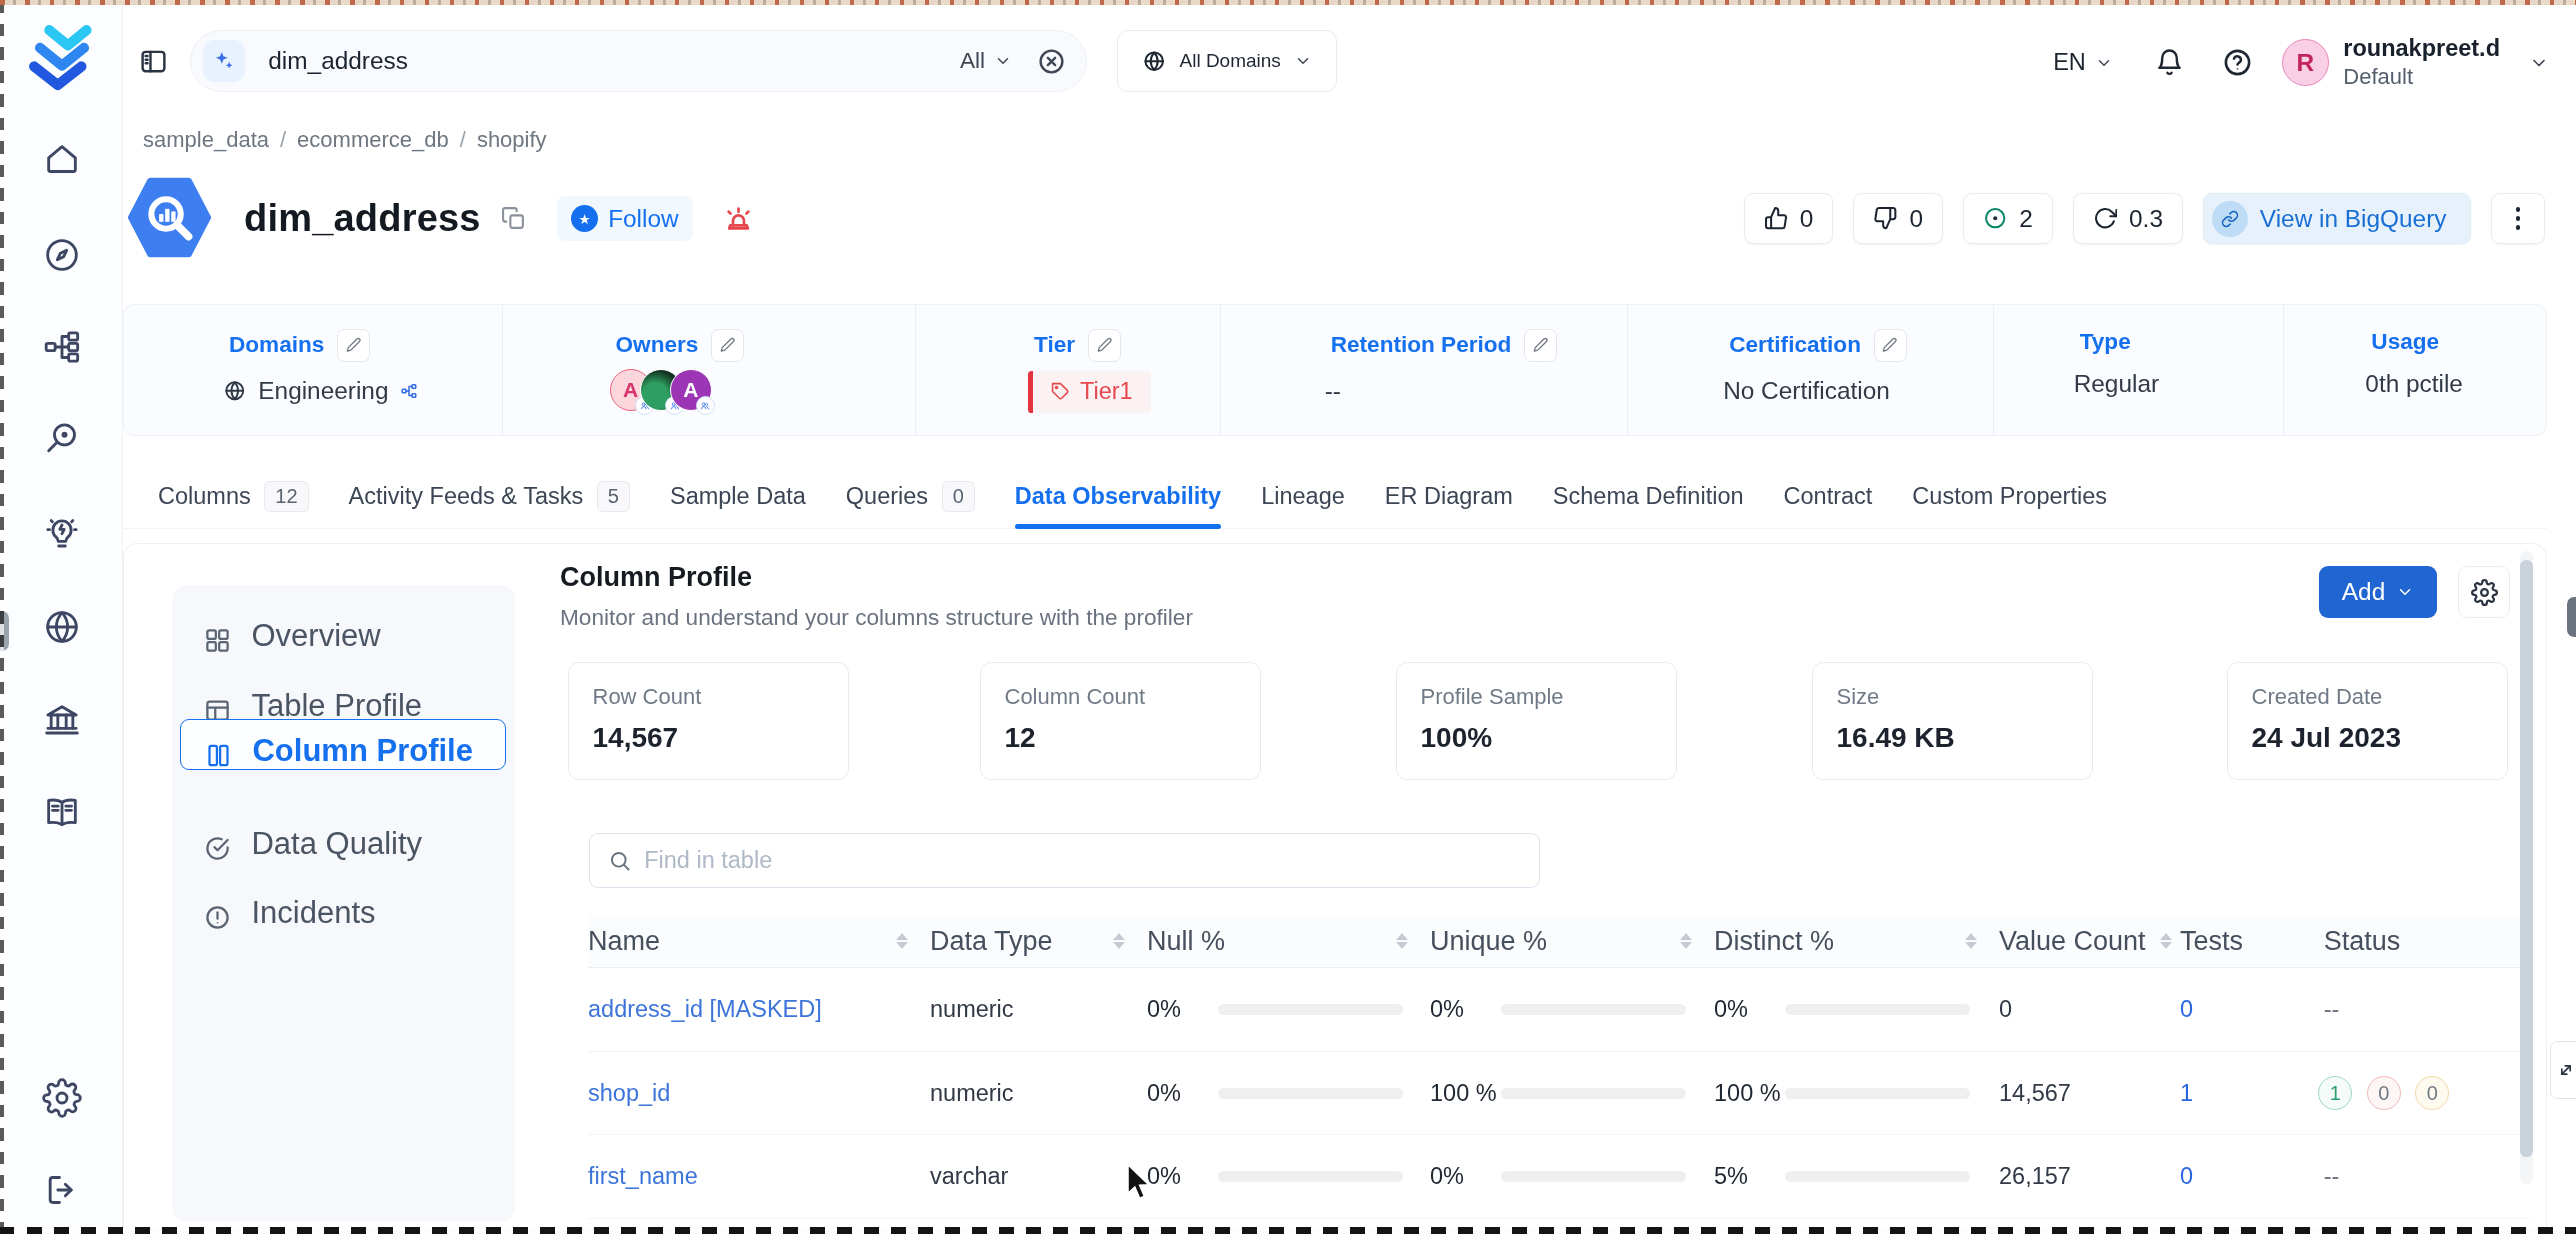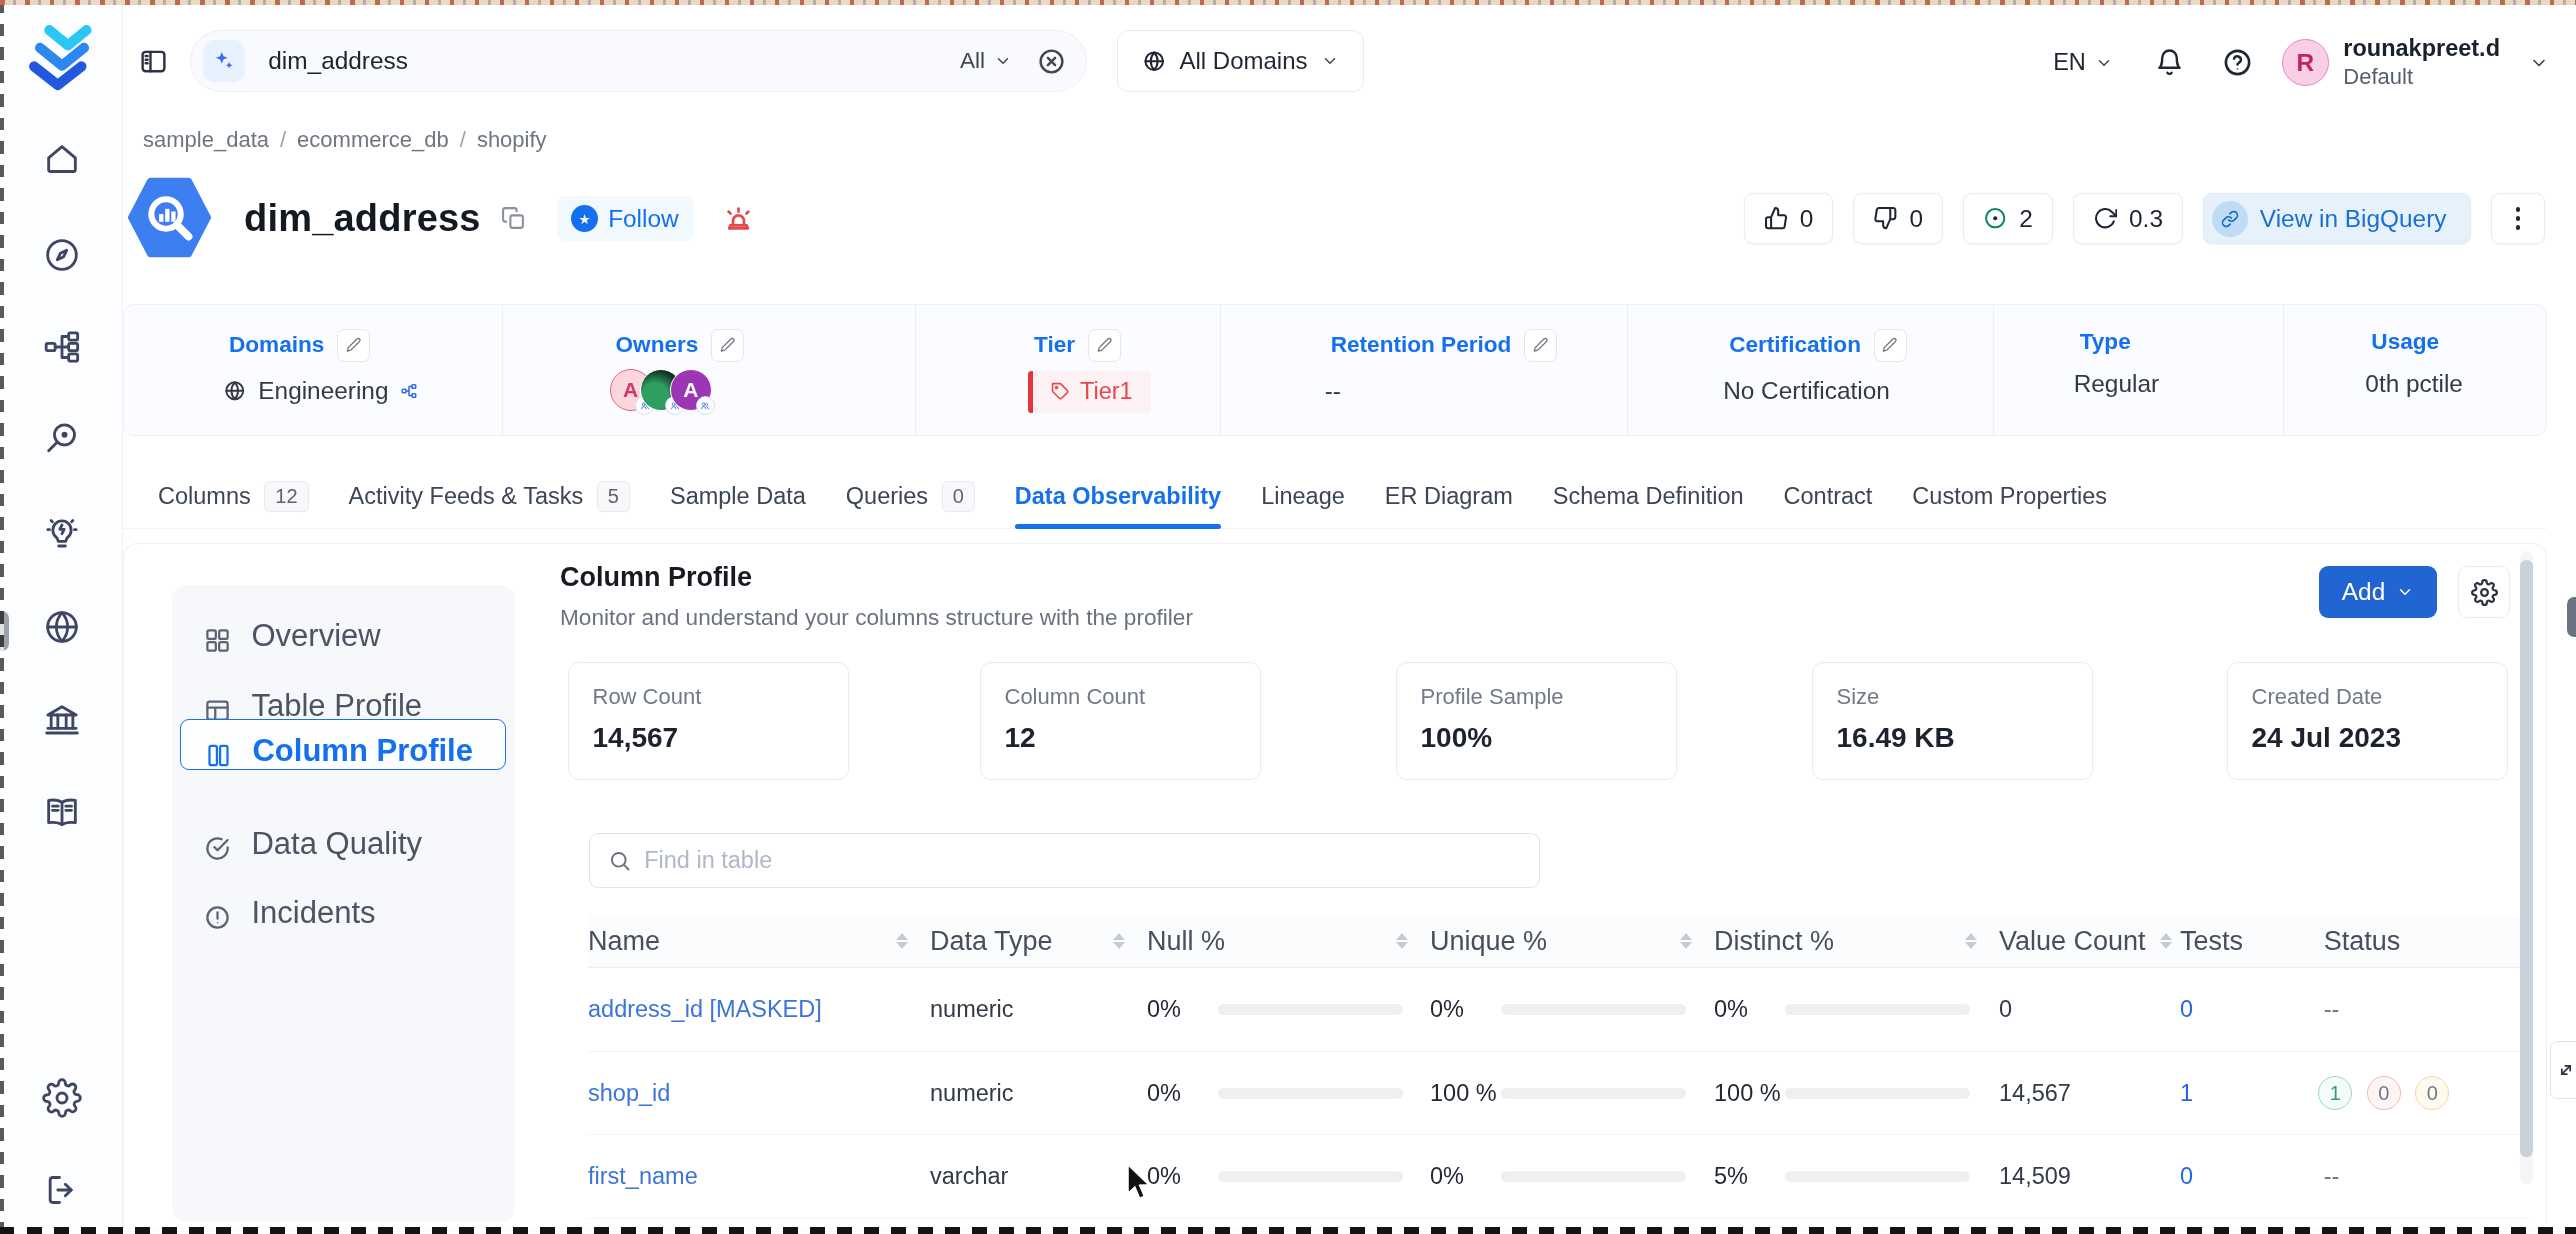--- a/index.html
+++ b/index.html
@@ -27,21 +27,21 @@
   
   .topbar { position:absolute; left:123px; top:0; right:0; height:125px; background:#fff; }
   .nav-toggle { position:absolute; left:16.3px; top:47px; color:#2a3342; }
   .global-search { position:absolute; left:67px; top:30px; width:897px; height:62px; border-radius:32px;
     background:#f8fafd; border:0.9px solid #edf0f6; display:flex; align-items:center; }
   .spark-box { width:42px; height:42px; margin-left:11.8px; border-radius:11.8px; background:#e8f1fe; display:flex; align-items:center; justify-content:center; }
   .gs-value { margin-left:23.5px; font-size:24.4px; color:#1b2430; border:none; outline:none; background:transparent; flex:1 1 auto; font-family:inherit; }
   .gs-scope { display:flex; align-items:center; gap:9px; color:#3f4754; font-size:22.6px; margin-right:25px; }
   .gs-clear { margin-right:20px; color:#3f4754; }
   .domains-filter { position:absolute; left:994px; top:30px; height:62px; border-radius:11px; background:#fff; border:0.9px solid #e8ebf1;
-    display:flex; align-items:center; gap:13.6px; padding:0 23.5px; font-size:24px; color:#1f2733; }
+    display:flex; align-items:center; gap:13.6px; padding:0 23.5px; font-size:19px; color:#1f2733; }
   .top-right { position:absolute; right:27px; top:0; height:125px; display:flex; align-items:center; }
   .lang { display:flex; align-items:center; gap:9px; font-size:23.5px; color:#1c2430; margin-right:42px; }
   .icon-btn { color:#1f2733; background:none; border:none; }
   .avatar { width:47px; height:47px; border-radius:50%; background:#f9cfe5; border:1.8px solid #e986bb; color:#c2255c;
     font-size:24.4px; font-weight:bold; display:flex; align-items:center; justify-content:center; }
   .user-names { margin-left:14.5px; margin-right:29px; line-height:1.25; }
   .user-name { font-size:23.5px; font-weight:bold; color:#19212c; }
   .user-team { font-size:22px; color:#545f6d; }
   .chev { color:#3f4754; }
 
@@ -778,21 +778,21 @@
           </div>
         <div class="pc c-uni">
             <span class="pct-val">0%</span>
             <span class="track"><span class="bar full-purple" style="width: 0%;"></span></span>
           </div>
         <div class="pc c-dis">
             <span class="pct-val">5%</span>
             <span class="track"><span class="bar teal" style="width: 5%;"></span></span>
           </div>
         <div class="pc c-vc">
-            <span>14,509</span>
+            <span>26,157</span>
           </div>
         <div class="pc c-tests">
             <span class="tests-link">0</span>
           </div>
         <div class="pc c-status">
             <span class="status-dash">--</span>
           </div>
       </div>
     </div>
   </section>

